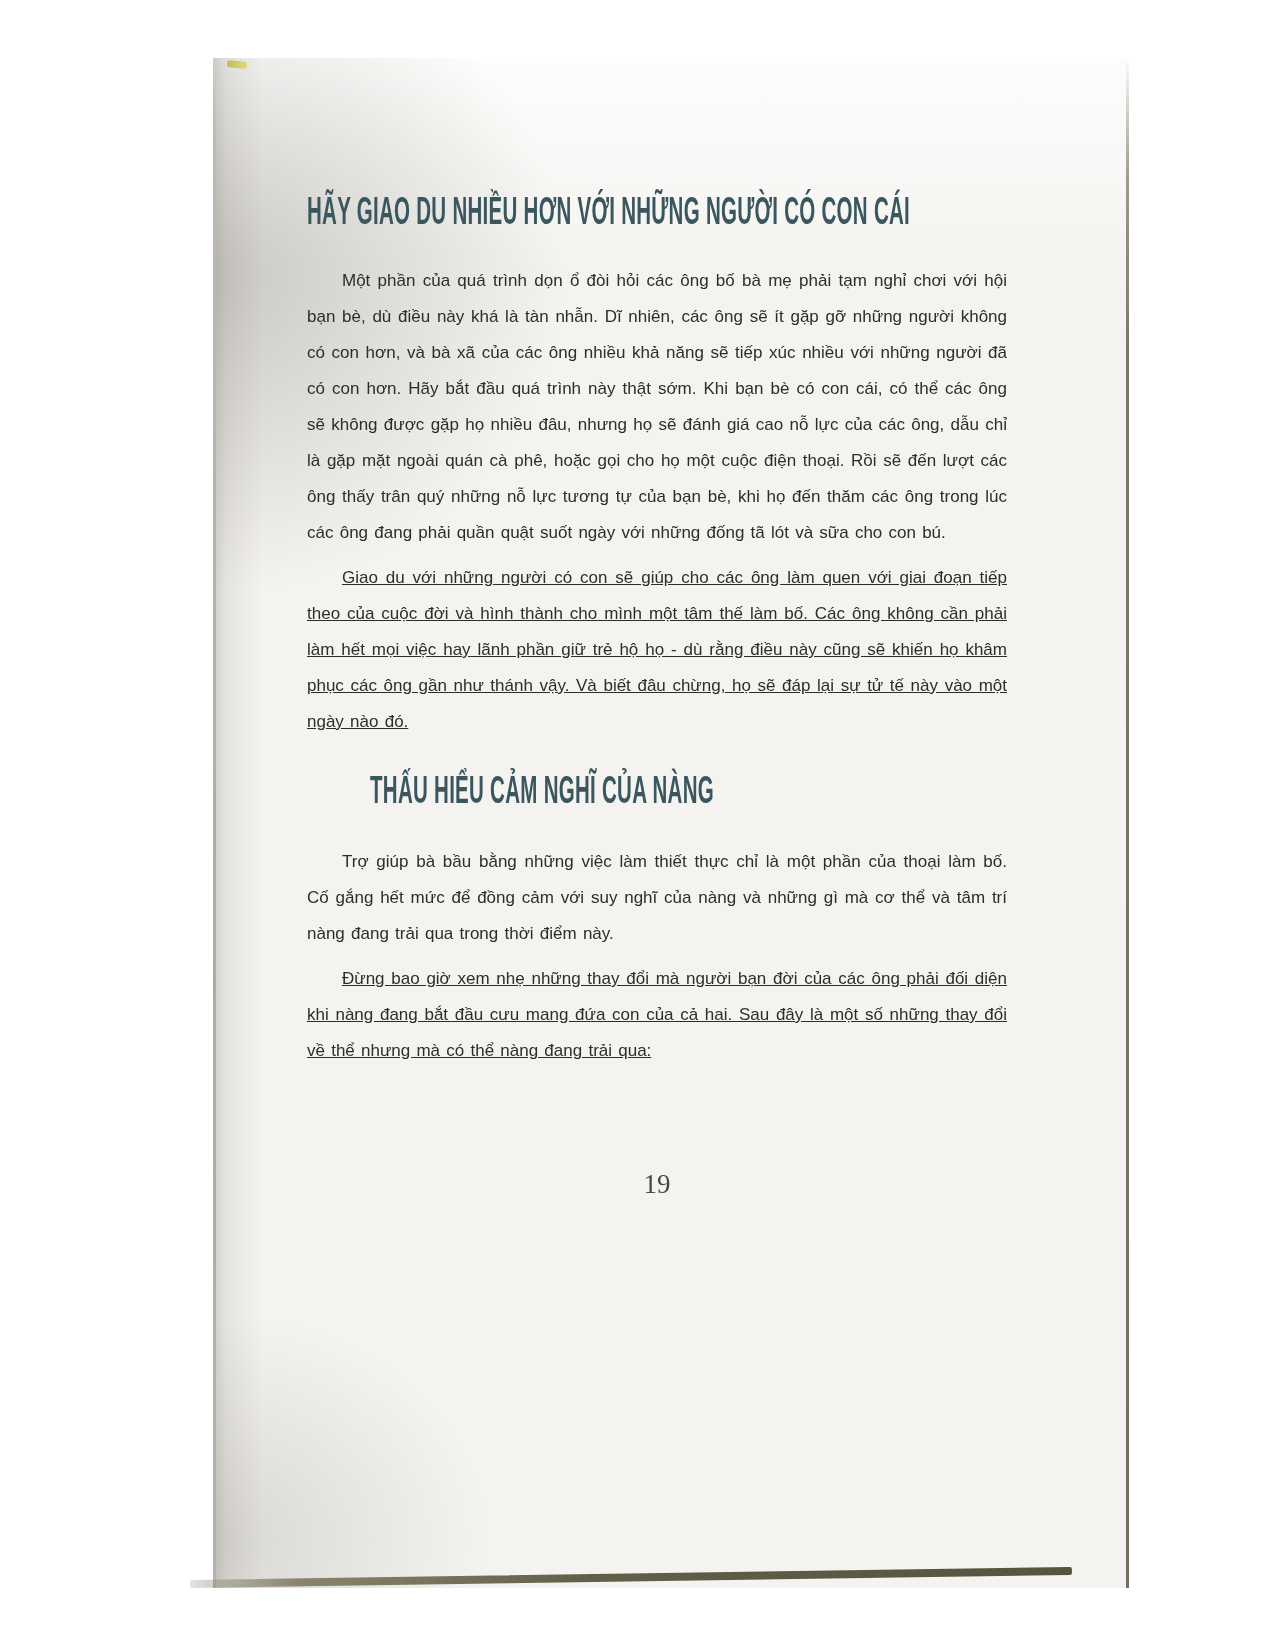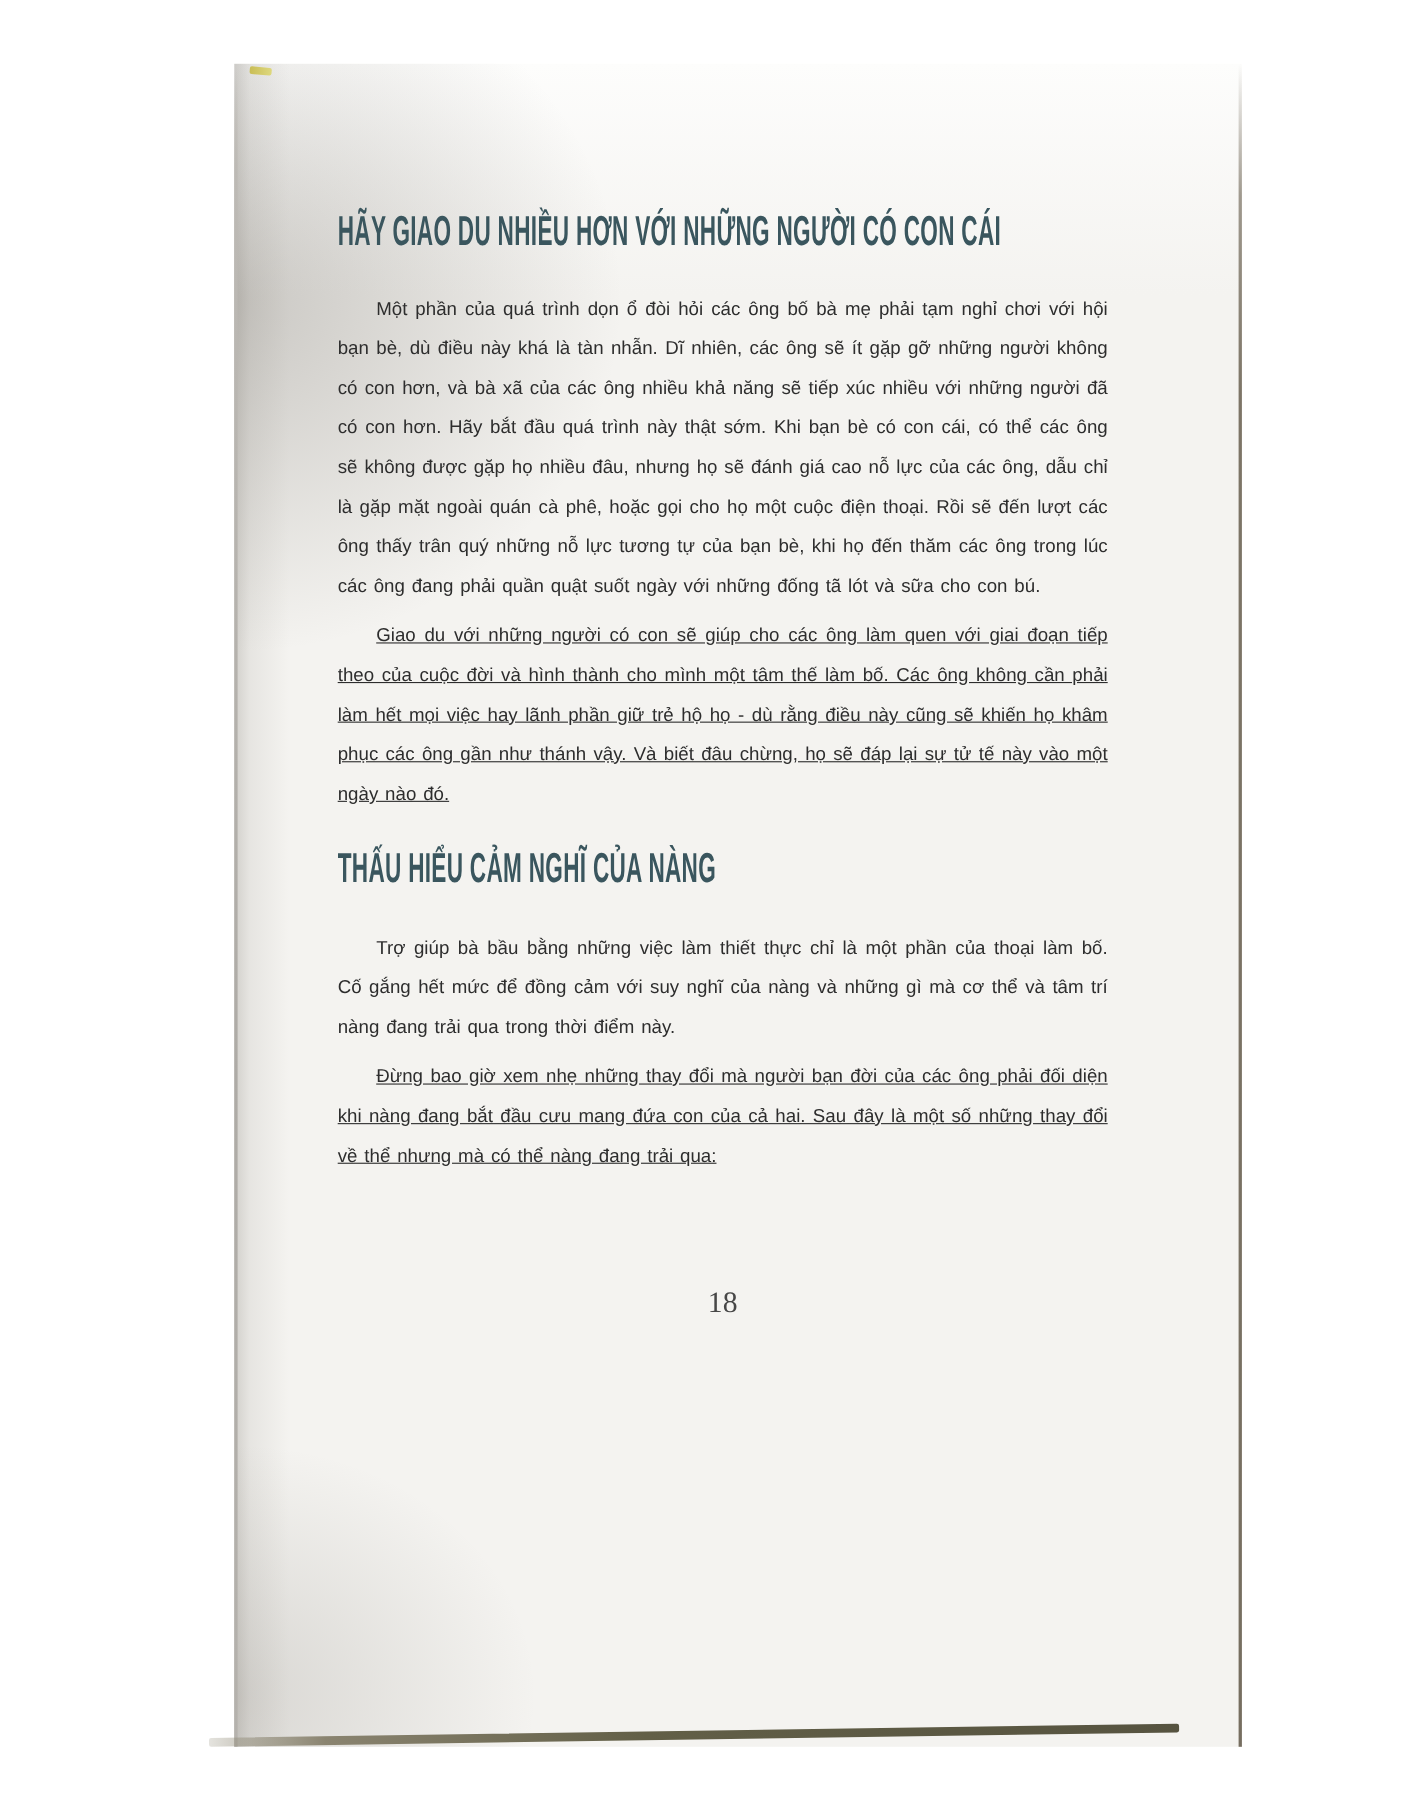--- a/index.html
+++ b/index.html
@@ -76,21 +76,21 @@
     color: #3a565e;
     white-space: nowrap;
   }
   .heading .cond {
     display: inline-block;
     transform: scaleX(0.54);
     transform-origin: 0 50%;
     letter-spacing: 0.5px;
   }
   .h1 { margin-top: 133px; }
-  .h2 { margin-top: 30px; }
+  .h2 { margin-top: 30px; text-align: right; }
   .para {
     margin: 0;
     font-size: 17px;
     line-height: 36px;
     text-align: justify;
     text-indent: 35px;
     word-spacing: 1.5px;
     color: #2d2d2d;
   }
   .p-first { margin-top: 32px; }
@@ -121,21 +121,21 @@
       <p class="para p-first">Một phần của quá trình dọn ổ đòi hỏi các ông bố bà mẹ phải tạm nghỉ chơi với hội bạn bè, dù điều này khá là tàn nhẫn. Dĩ nhiên, các ông sẽ ít gặp gỡ những người không có con hơn, và bà xã của các ông nhiều khả năng sẽ tiếp xúc nhiều với những người đã có con hơn. Hãy bắt đầu quá trình này thật sớm. Khi bạn bè có con cái, có thể các ông sẽ không được gặp họ nhiều đâu, nhưng họ sẽ đánh giá cao nỗ lực của các ông, dẫu chỉ là gặp mặt ngoài quán cà phê, hoặc gọi cho họ một cuộc điện thoại. Rồi sẽ đến lượt các ông thấy trân quý những nỗ lực tương tự của bạn bè, khi họ đến thăm các ông trong lúc các ông đang phải quần quật suốt ngày với những đống tã lót và sữa cho con bú.</p>
 
       <p class="para p-next">Giao du với những người có con sẽ giúp cho các ông làm quen với giai đoạn tiếp theo của cuộc đời và hình thành cho mình một tâm thế làm bố. Các ông không cần phải làm hết mọi việc hay lãnh phần giữ trẻ hộ họ - dù rằng điều này cũng sẽ khiến họ khâm phục các ông gần như thánh vậy. Và biết đâu chừng, họ sẽ đáp lại sự tử tế này vào một ngày nào đó.</p>
 
       <h2 class="heading h2"><span class="cond">THẤU HIỂU CẢM NGHĨ CỦA NÀNG</span></h2>
 
       <p class="para p-after-h2">Trợ giúp bà bầu bằng những việc làm thiết thực chỉ là một phần của thoại làm bố. Cố gắng hết mức để đồng cảm với suy nghĩ của nàng và những gì mà cơ thể và tâm trí nàng đang trải qua trong thời điểm này.</p>
 
       <p class="para p-next">Đừng bao giờ xem nhẹ những thay đổi mà người bạn đời của các ông phải đối diện khi nàng đang bắt đầu cưu mang đứa con của cả hai. Sau đây là một số những thay đổi về thể nhưng mà có thể nàng đang trải qua:</p>
 
-      <div class="page-number">18</div>
+      <div class="page-number">19</div>
     </div>
 
     <div class="right-edge"></div>
   </div>
 
   <div class="bottom-edge"></div>
 
 </div>
 
 </body></html>

